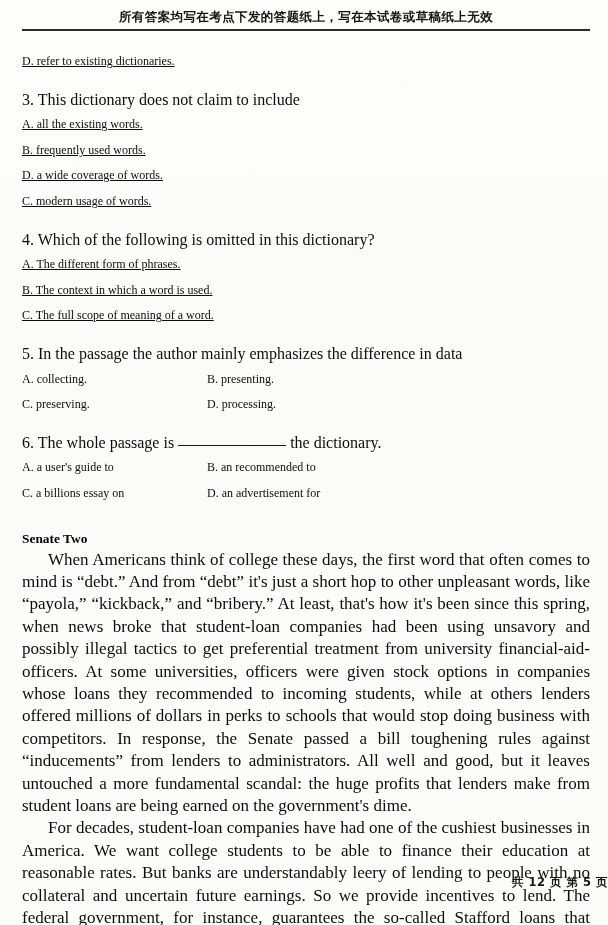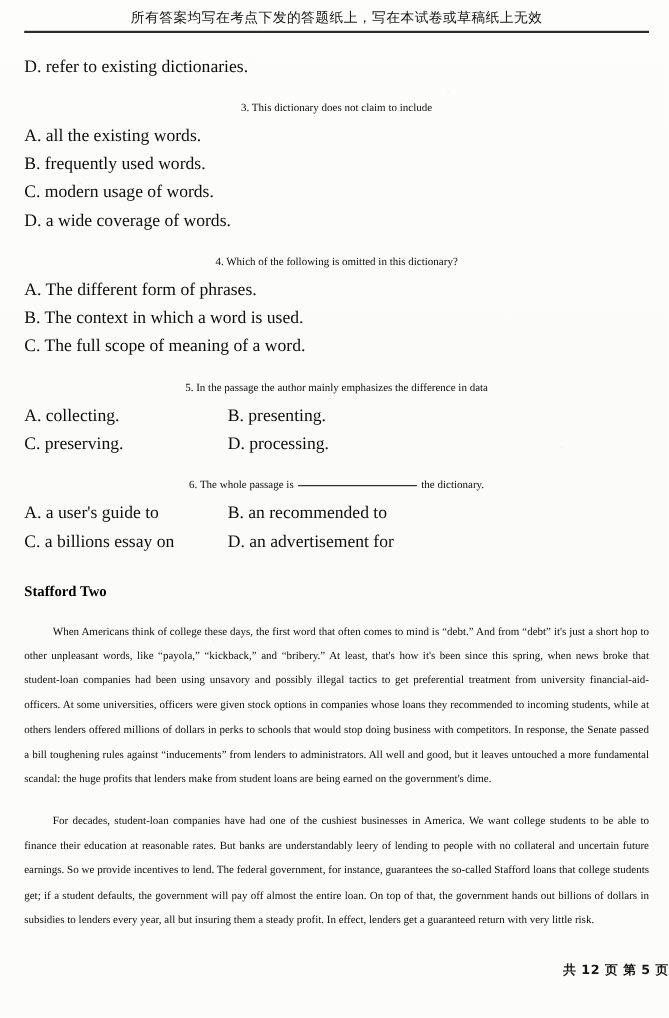--- a/index.html
+++ b/index.html
@@ -38,55 +38,55 @@
     bottom: 0;
   }
 
   
   .header {
     padding-top: 7px;
     text-align: center;
   }
   .header-text {
     font-family: "DejaVu Sans", "Liberation Sans", sans-serif;
-    font-weight: normal;
+    font-weight: bold;
     font-size: 12.5px;
     letter-spacing: 0.4px;
     color: #141414;
     display: inline-block;
     white-space: nowrap;
     filter: blur(0.18px);
   }
   .header-rule {
     margin-top: 3px;
     height: 0;
     border-top: 2.2px solid #1a1a1a;
     width: 100%;
     opacity: 0.92;
   }
 
   
   .q-block { margin-top: 0; }
   .q-line {
-    font-size: 10px;
+    font-size: 16px;
     line-height: 25.6px;
     white-space: nowrap;
     color: #0d0d0d;
     filter: blur(0.15px);
-    text-align: center;
   }
   .q-stem { }
   .opt-row {
     position: relative;
-    font-size: 16px;
+    font-size: 12px;
     line-height: 25.6px;
     height: 25.6px;
     white-space: nowrap;
     color: #0d0d0d;
     filter: blur(0.15px);
+    text-decoration: underline;
   }
   .opt-a { position: absolute; left: 0; top: 0; }
   .opt-b { position: absolute; left: 185px; top: 0; }
   .opt-full { }
 
   .blank-rule {
     display: inline-block;
     width: 108px;
     border-bottom: 1.4px solid #181818;
     margin: 0 4px;
@@ -98,26 +98,26 @@
 
   
   .passage-title {
     font-size: 13.4px;
     font-weight: bold;
     line-height: 20px;
     margin-top: 4px;
     filter: blur(0.15px);
   }
   .para {
-    font-size: 10px;
+    font-size: 17px;
     line-height: 22.4px;
     text-align: justify;
     text-justify: inter-word;
     text-indent: 26px;
-    margin-top: 16px;
+    margin-top: 0;
     color: #0d0d0d;
     filter: blur(0.16px);
     hyphens: none;
   }
 
   
   .footer {
     position: absolute;
     left: 0;
     right: 0;
@@ -156,24 +156,24 @@
 
     <div class="q-block">
       <div class="q-line q-stem">3. This dictionary does not claim to include</div>
       <div class="opt-row">
         <span class="opt-full">A. all the existing words.</span>
       </div>
       <div class="opt-row">
         <span class="opt-full">B. frequently used words.</span>
       </div>
       <div class="opt-row">
+        <span class="opt-full">D. a wide coverage of words.</span>
+      </div>
+      <div class="opt-row">
         <span class="opt-full">C. modern usage of words.</span>
-      </div>
-      <div class="opt-row">
-        <span class="opt-full">D. a wide coverage of words.</span>
       </div>
     </div>
 
     <div class="spacer-sm"></div>
 
     <div class="q-block">
       <div class="q-line q-stem">4. Which of the following is omitted in this dictionary?</div>
       <div class="opt-row">
         <span class="opt-full">A. The different form of phrases.</span>
       </div>
@@ -211,21 +211,21 @@
       </div>
       <div class="opt-row">
         <span class="opt-a">C. a billions essay on</span>
         <span class="opt-b">D. an advertisement for</span>
       </div>
     </div>
 
     <div class="spacer-md"></div>
 
     <div>
-      <div class="passage-title">Stafford Two</div>
+      <div class="passage-title">Senate Two</div>
       <div class="para">When Americans think of college these days, the first word that often comes to mind is “debt.” And from “debt” it's just a short hop to other unpleasant words, like “payola,” “kickback,” and “bribery.” At least, that's how it's been since this spring, when news broke that student-loan companies had been using unsavory and possibly illegal tactics to get preferential treatment from university financial-aid-officers. At some universities, officers were given stock options in companies whose loans they recommended to incoming students, while at others lenders offered millions of dollars in perks to schools that would stop doing business with competitors. In response, the Senate passed a bill toughening rules against “inducements” from lenders to administrators. All well and good, but it leaves untouched a more fundamental scandal: the huge profits that lenders make from student loans are being earned on the government's dime.</div>
       <div class="para">For decades, student-loan companies have had one of the cushiest businesses in America. We want college students to be able to finance their education at reasonable rates. But banks are understandably leery of lending to people with no collateral and uncertain future earnings. So we provide incentives to lend. The federal government, for instance, guarantees the so-called Stafford loans that college students get; if a student defaults, the government will pay off almost the entire loan. On top of that, the government hands out billions of dollars in subsidies to lenders every year, all but insuring them a steady profit. In effect, lenders get a guaranteed return with very little risk.</div>
     </div>
 
   </div>
 
   <div class="footer">
     <span class="footer-text">共 12 页  第 5 页</span>
   </div>
 </div>

